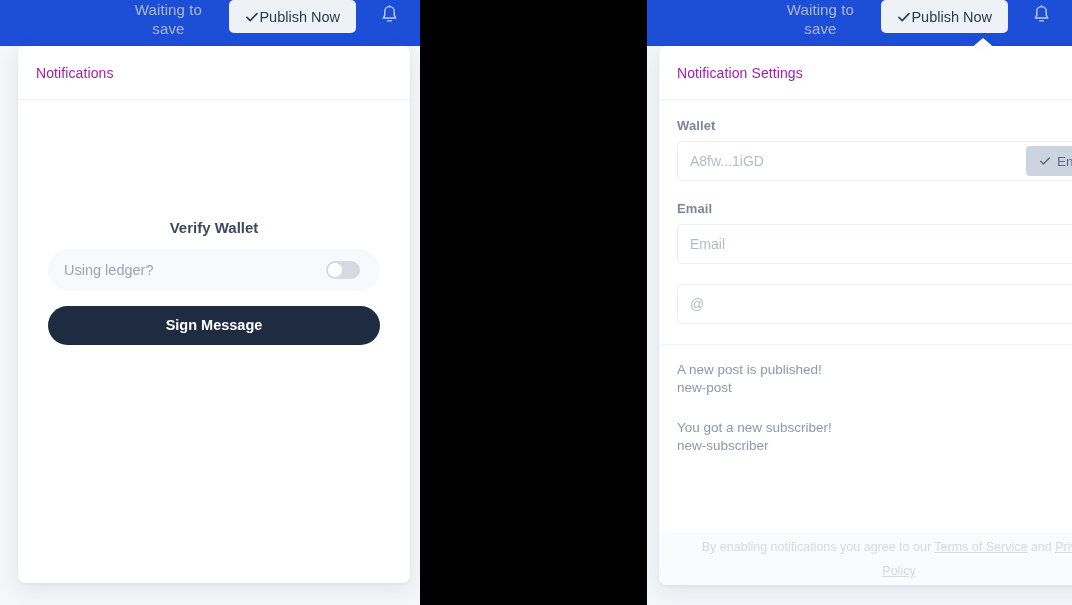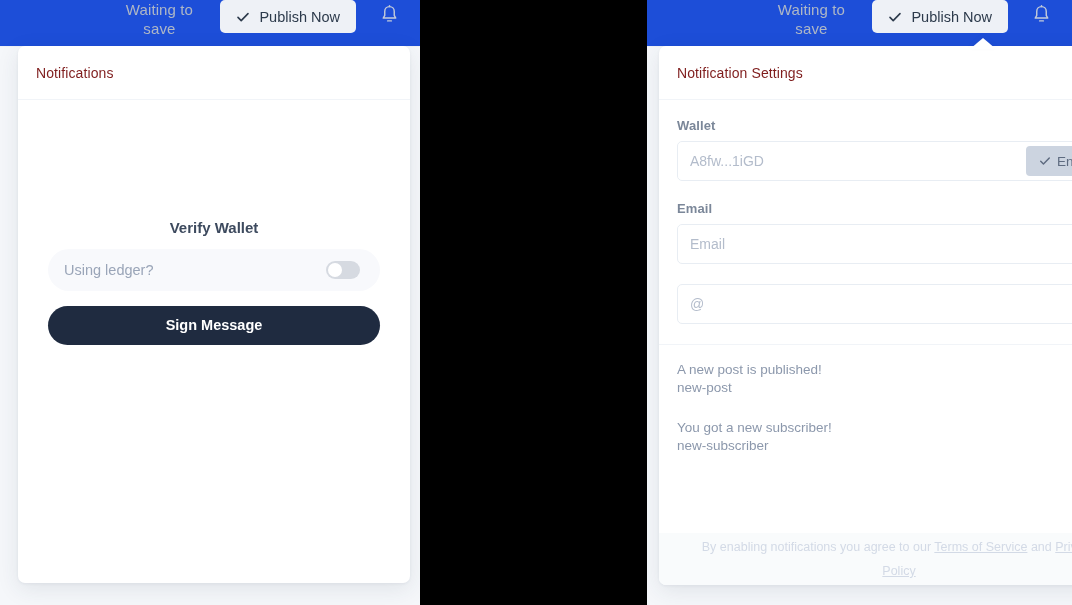--- a/index.html
+++ b/index.html
@@ -25,21 +25,21 @@
   .waiting {
     color: #aeb7c6; font-size: 15px; line-height: 19px;
     width: 86px; text-align: center; letter-spacing: .1px;
   }
   .publish-btn {
     margin-left: 18px;
     background: #eef1f6;
     border-radius: 5px;
     height: 33px;
     padding: 0 16px;
-    display: flex; align-items: center; gap: 9px;
+    display: flex; align-items: center; 
     color: #2c3a4b; font-size: 14.5px; font-weight: 500;
     cursor: pointer;
   }
   .check-ic { width: 14px; height: 14px; display: block; }
   .bell-wrap {
     margin-left: 20px; margin-right: 18px;
     width: 26px; height: 30px;
     display: flex; align-items: center; justify-content: center;
     cursor: pointer; position: relative;
   }
@@ -53,21 +53,21 @@
     box-shadow: 0 6px 22px rgba(40,55,80,.10), 0 1px 3px rgba(40,55,80,.06);
     overflow: hidden;
   }
   .card-left  { left: 18px;  top: 46px; width: 392px; height: 537px; }
   .card-right { left: 12px;  top: 46px; width: 480px; height: 539px; }
 
   .card-head {
     height: 54px; display: flex; align-items: center;
     padding: 0 18px;
     border-bottom: 1px solid #f1f4f8;
-    color: #7f1d1d; font-size: 14px; font-weight: 500; letter-spacing: .1px;
+    color: #a21caf; font-size: 14px; font-weight: 500; letter-spacing: .1px;
   }
 
   
   .pointer {
     position: absolute; top: 38px; left: 323px;
     width: 0; height: 0;
     border-left: 13px solid transparent;
     border-right: 13px solid transparent;
     border-bottom: 11px solid #ffffff;
     z-index: 3;

